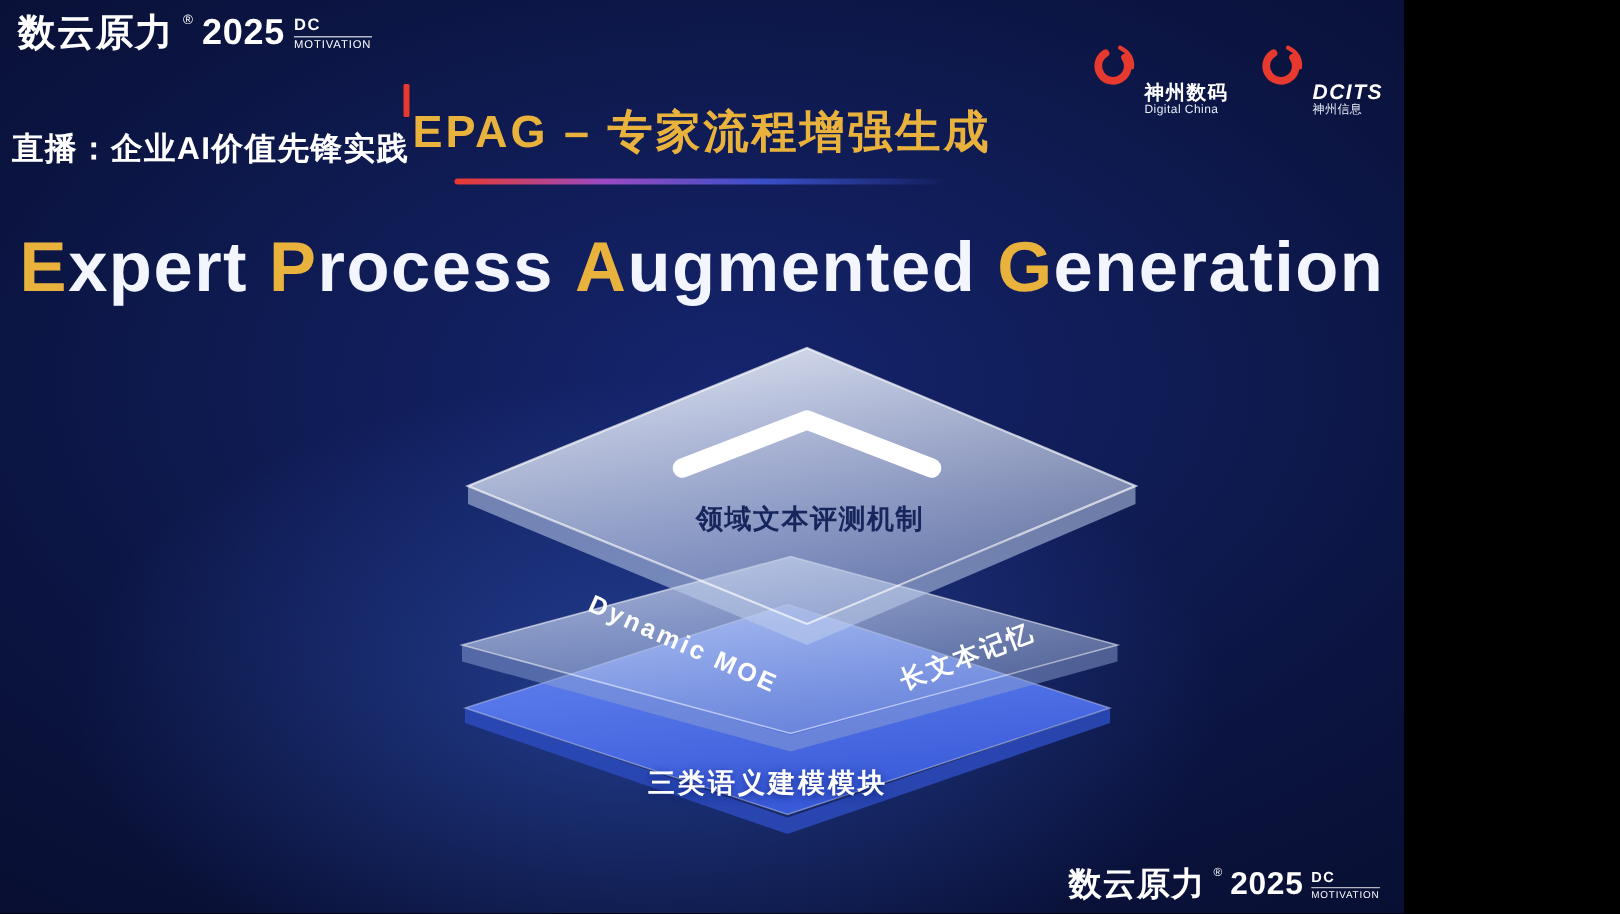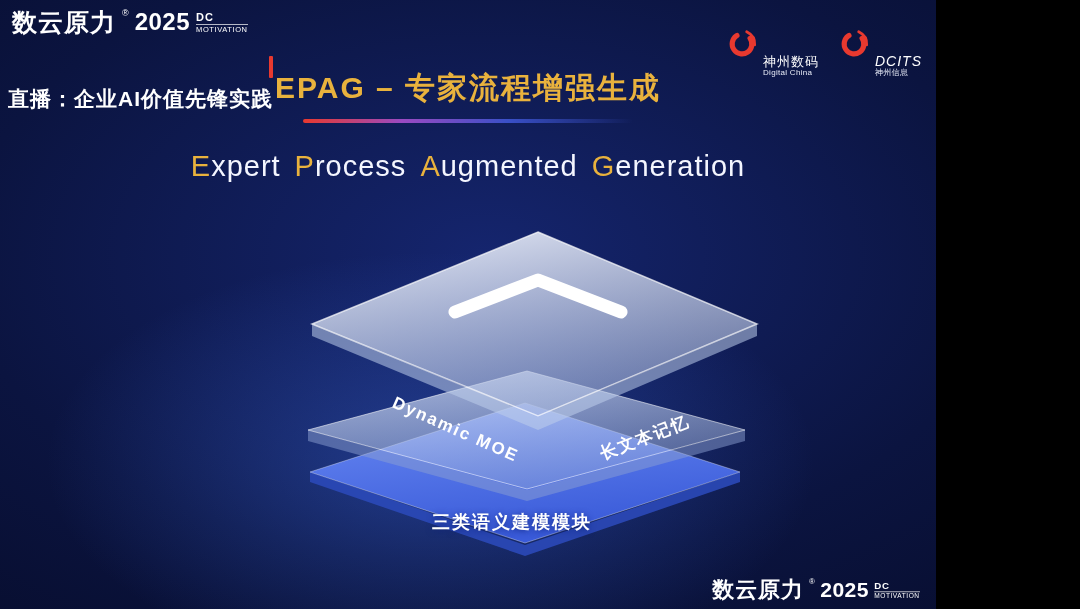--- a/index.html
+++ b/index.html
@@ -23,31 +23,31 @@
   .brand-footer{position:absolute;right:16px;bottom:8px;transform:scale(0.88);transform-origin:right bottom;}
   
   .live-row{position:absolute;left:8px;top:56px;display:flex;align-items:flex-end;gap:7px;flex-direction:column;}
   .live-bar{width:4px;height:22px;background:#E8392F;border-radius:1px;}
   .live-text{font-size:21px;font-weight:bold;letter-spacing:1px;}
   
   .partners{position:absolute;right:14px;top:10px;display:flex;gap:20px;align-items:center;}
   .partner{display:flex;align-items:center;gap:6px;}
   .partner-icon{width:30px;height:30px;flex:0 0 auto;}
   .partner-texts{display:flex;flex-direction:column;line-height:1.1;}
-  .partner-name{font-size:13px;font-weight:normal;letter-spacing:1px;margin-top:44px;}
+  .partner-name{font-size:13px;font-weight:bold;letter-spacing:1px;margin-top:44px;}
   .partner-sub{font-size:8px;color:#e8ecf8;letter-spacing:0.3px;}
   .partner-name.latin{font-style:italic;font-size:14px;}
   
   .title-row{position:absolute;left:0;right:0;top:68px;text-align:center;pointer-events:none;}
   .title-text{font-size:30px;font-weight:bold;color:#E9B23D;letter-spacing:2px;}
   .divider{position:absolute;left:50%;top:119px;transform:translateX(-50%);
     width:330px;height:4px;border-radius:2px;
     background:linear-gradient(90deg,#E8392F 0%,#9a4ac2 30%,#3a50c8 62%,rgba(30,60,160,0) 100%);}
   .subtitle-row{position:absolute;left:0;right:0;top:150px;text-align:center;
-    font-size:29px;font-weight:400;letter-spacing:1px;color:#f4f6ff;}
+    font-size:47px;font-weight:700;letter-spacing:1px;color:#f4f6ff;}
   .subtitle-row .initial{color:#E9B23D;}
   .subtitle-row .word{margin:0 7px;}
   
   .stack-svg{position:absolute;left:0;top:0;}
   .layer-label{position:absolute;text-align:center;font-weight:bold;}
   .label-top{left:440px;top:334px;width:200px;font-size:18px;color:#16265C;letter-spacing:1px;}
   .label-mid-left{left:368px;top:420px;width:175px;font-size:17px;color:#fff;
     transform:rotate(24deg);letter-spacing:2px;font-weight:600;}
   .label-mid-right{left:565px;top:426px;width:160px;font-size:17px;color:#fff;
     transform:rotate(-21deg);letter-spacing:2px;}
@@ -136,20 +136,21 @@
       <polygon points="527,371 745,430 527,489 308,430" fill="url(#glassMid)" stroke="rgba(255,255,255,0.55)" stroke-width="1"></polygon>
     </g>
 
     <g>
       <polygon points="312,324 538,417 757,324 757,336 538,430 312,336" fill="rgba(190,205,235,0.55)"></polygon>
       <polygon points="538,232 757,324 538,416 312,324" fill="url(#glassTop)" stroke="rgba(255,255,255,0.7)" stroke-width="1.5"></polygon>
       <path d="M455,312 L538,280 L621,312" fill="none" stroke="#ffffff" stroke-width="13" stroke-linecap="round" stroke-linejoin="round"></path>
     </g>
   </svg>
 
+  <div class="layer-label label-top">领域文本评测机制</div>
   <div class="layer-label label-mid-left">Dynamic  MOE</div>
   <div class="layer-label label-mid-right">长文本记忆</div>
   <div class="layer-label label-bottom">三类语义建模模块</div>
 
   <div class="brand brand-footer">
     <span class="brand-main">数云原力</span>
     <span class="brand-reg">®</span>
     <span class="brand-year">2025</span>
     <span class="brand-tag">
       <span class="t1">DC</span>

